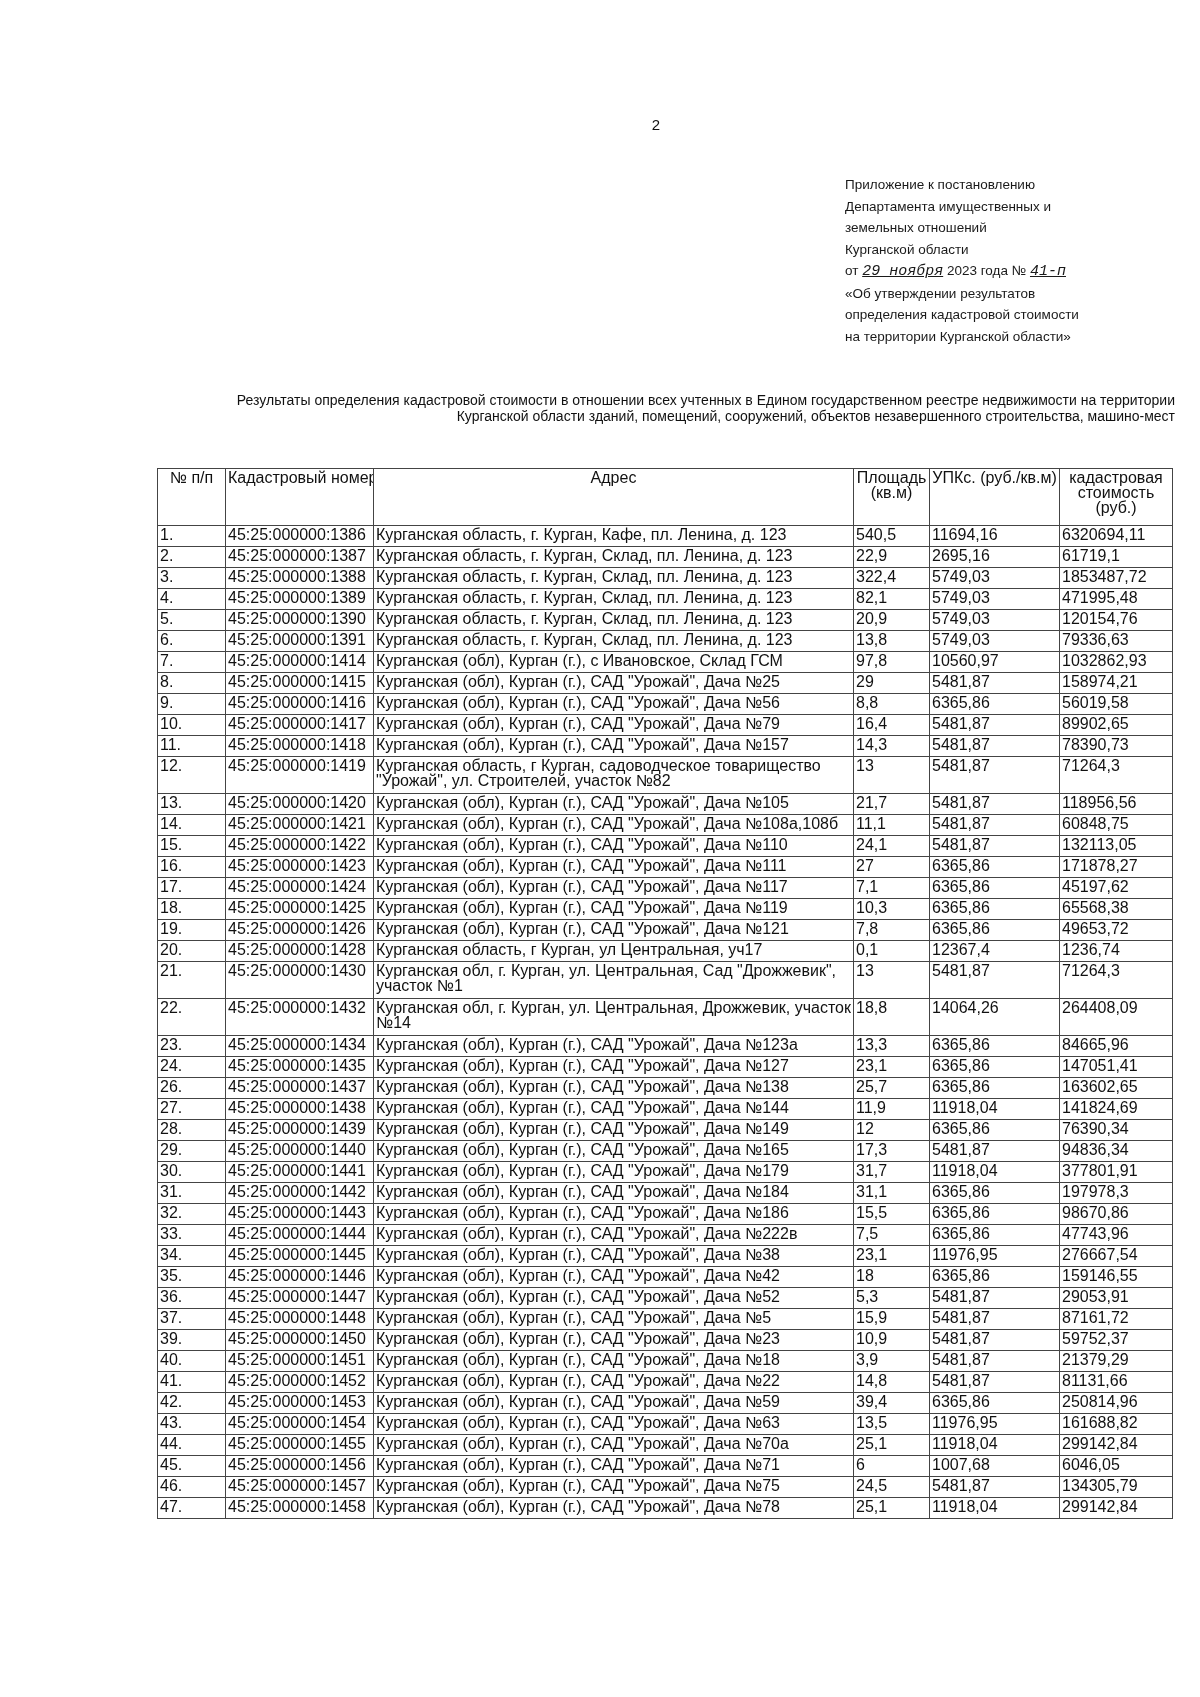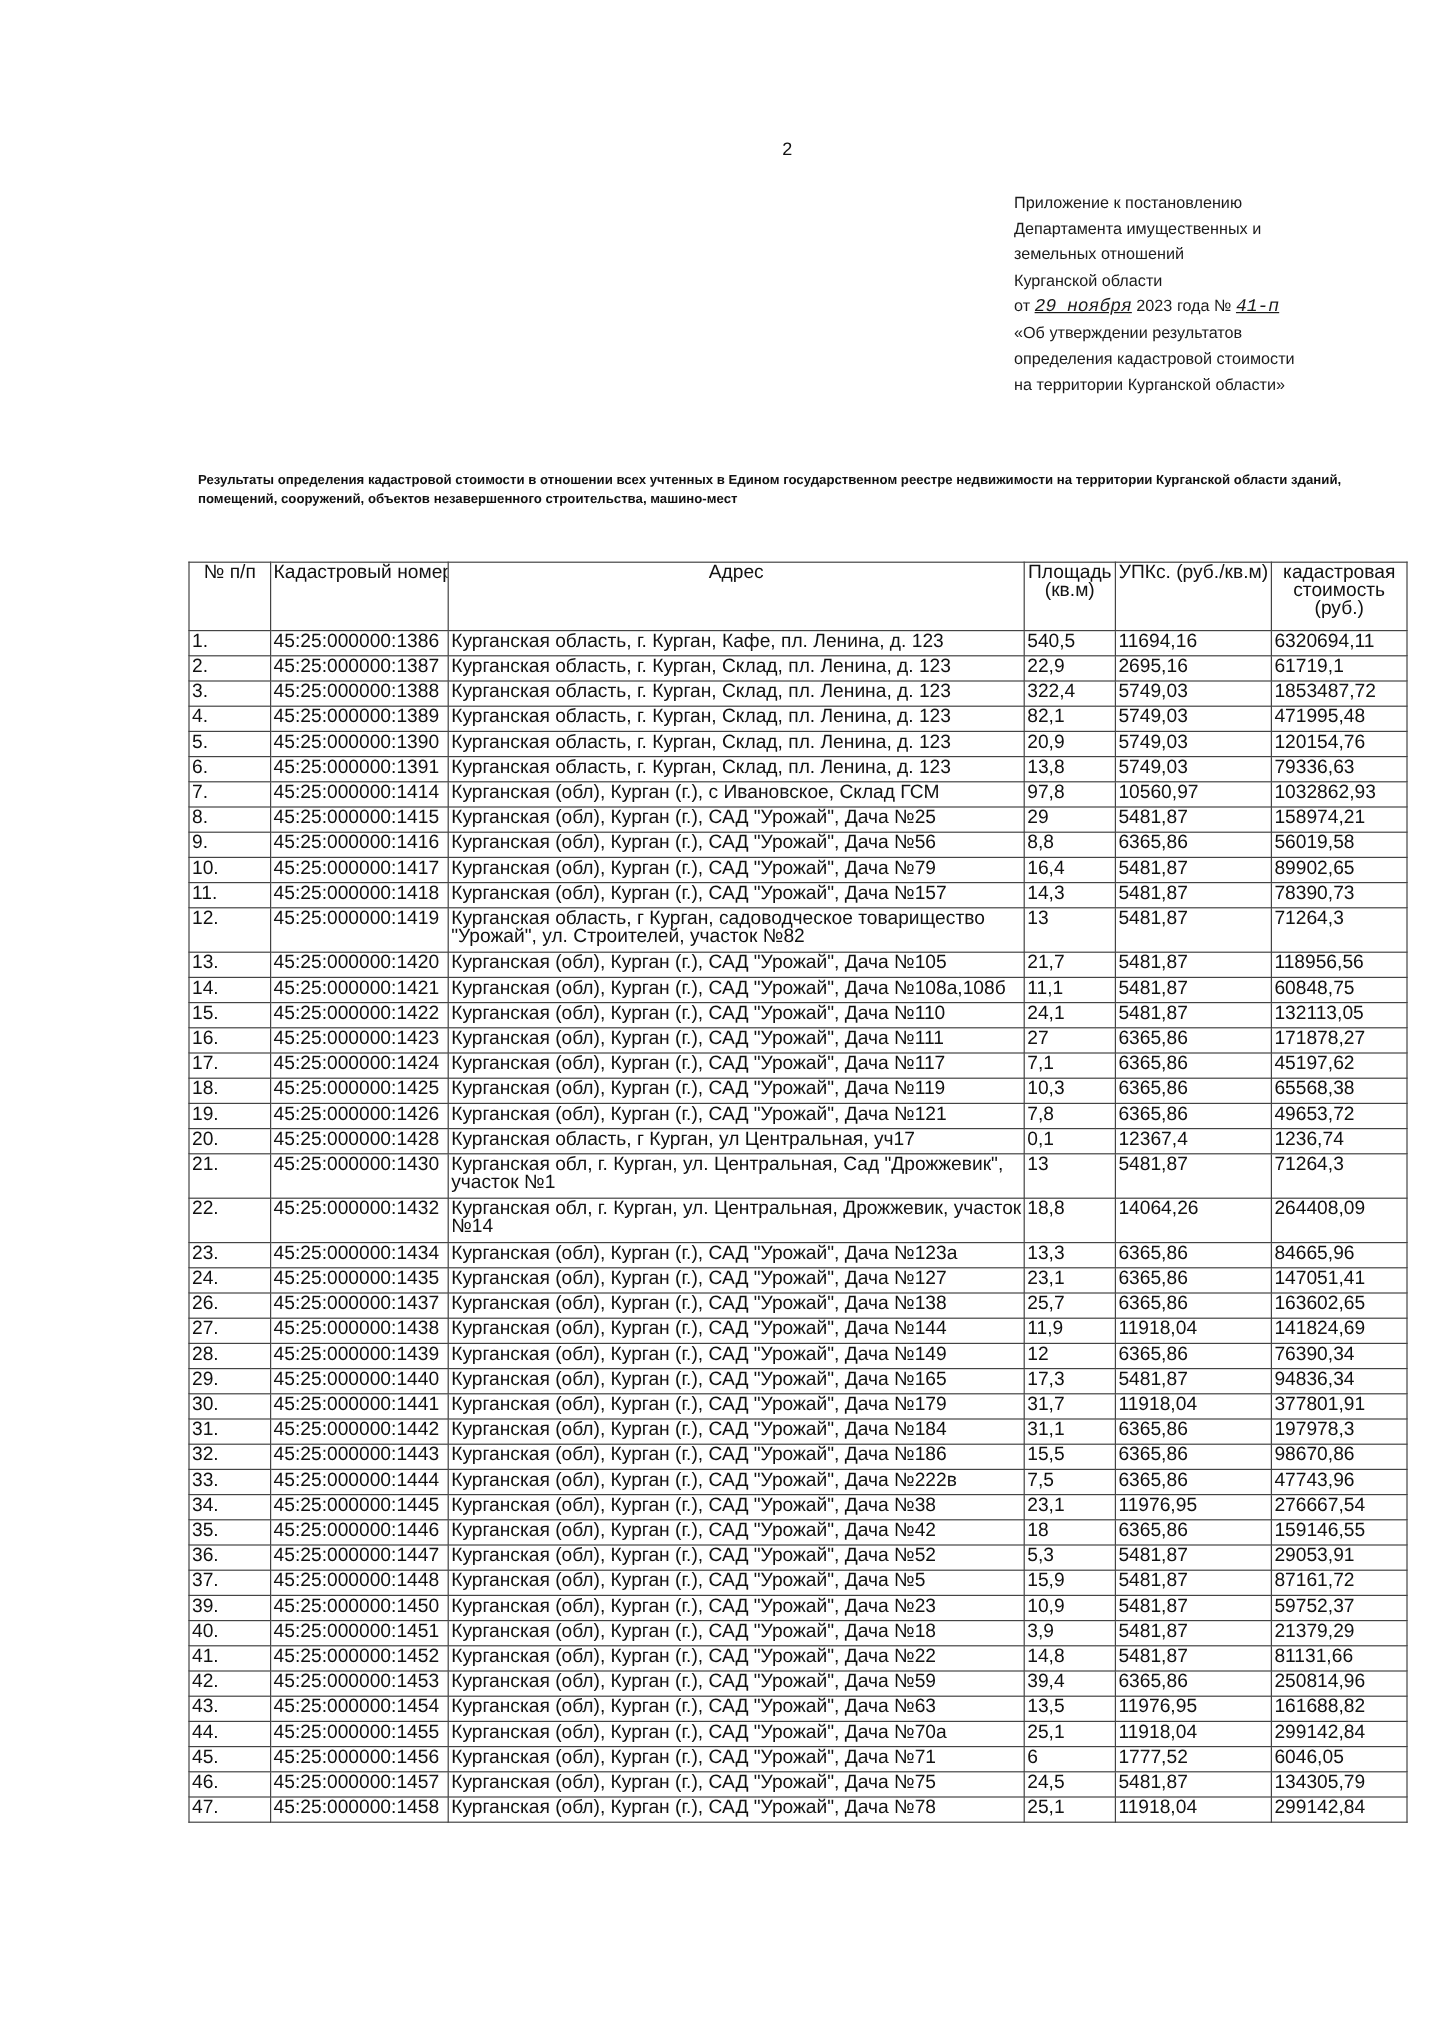--- a/index.html
+++ b/index.html
@@ -1,22 +1,22 @@
 <!DOCTYPE html>
 <html><head>
 <meta charset="utf-8">
 <style>
   html, body { margin:0; padding:0; background:#fff; }
   body { width:1200px; height:1697px; position:relative; overflow:hidden;
          font-family:"Liberation Sans", sans-serif; color:#111; }
   .page-num { position:absolute; top:116px; left:0; width:1312px; text-align:center; font-size:15px; }
-  .appendix { position:absolute; left:845px; top:158px; font-size:13.5px; line-height:21.5px; color:#1a1a1a; }
+  .appendix { position:absolute; left:845px; top:174px; font-size:13.5px; line-height:21.5px; color:#1a1a1a; }
   .appendix .hw { font-family:Liberation Mono, monospace; font-style:italic; text-decoration:underline; font-size:15px; }
-  .title { position:absolute; left:165px; top:392px; width:1010px; text-align:left;
-           font-weight:bold; font-size:11px; line-height:16px; }
+  .title { position:absolute; left:165px; top:392px; width:1010px; text-align:right;
+           font-weight:normal; font-size:14px; line-height:16px; }
   table.main { position:absolute; left:157px; top:468px; width:1015px; border-collapse:collapse;
                font-size:16px; table-layout:fixed; }
   table.main td, table.main th { border:1.5px solid #444; padding:1px 2px; vertical-align:top;
                font-weight:normal; line-height:15px; overflow:hidden; white-space:nowrap; }
   table.main th { height:54px; text-align:center; }
   table.main th.left { text-align:left; }
   table.main td { height:18px; }
   table.main td.wrap { white-space:normal; }
   table.main tr.tall td { height:34px; }
   col.c1 { width:68px; } col.c2 { width:148px; } col.c3 { width:480px; }
@@ -399,21 +399,21 @@
         <td>Курганская (обл), Курган (г.), САД "Урожай", Дача №70а</td>
         <td>25,1</td>
         <td>11918,04</td>
         <td>299142,84</td>
       </tr>
       <tr>
         <td>45.</td>
         <td>45:25:000000:1456</td>
         <td>Курганская (обл), Курган (г.), САД "Урожай", Дача №71</td>
         <td>6</td>
-        <td>1777,52</td>
+        <td>1007,68</td>
         <td>6046,05</td>
       </tr>
       <tr>
         <td>46.</td>
         <td>45:25:000000:1457</td>
         <td>Курганская (обл), Курган (г.), САД "Урожай", Дача №75</td>
         <td>24,5</td>
         <td>5481,87</td>
         <td>134305,79</td>
       </tr>

